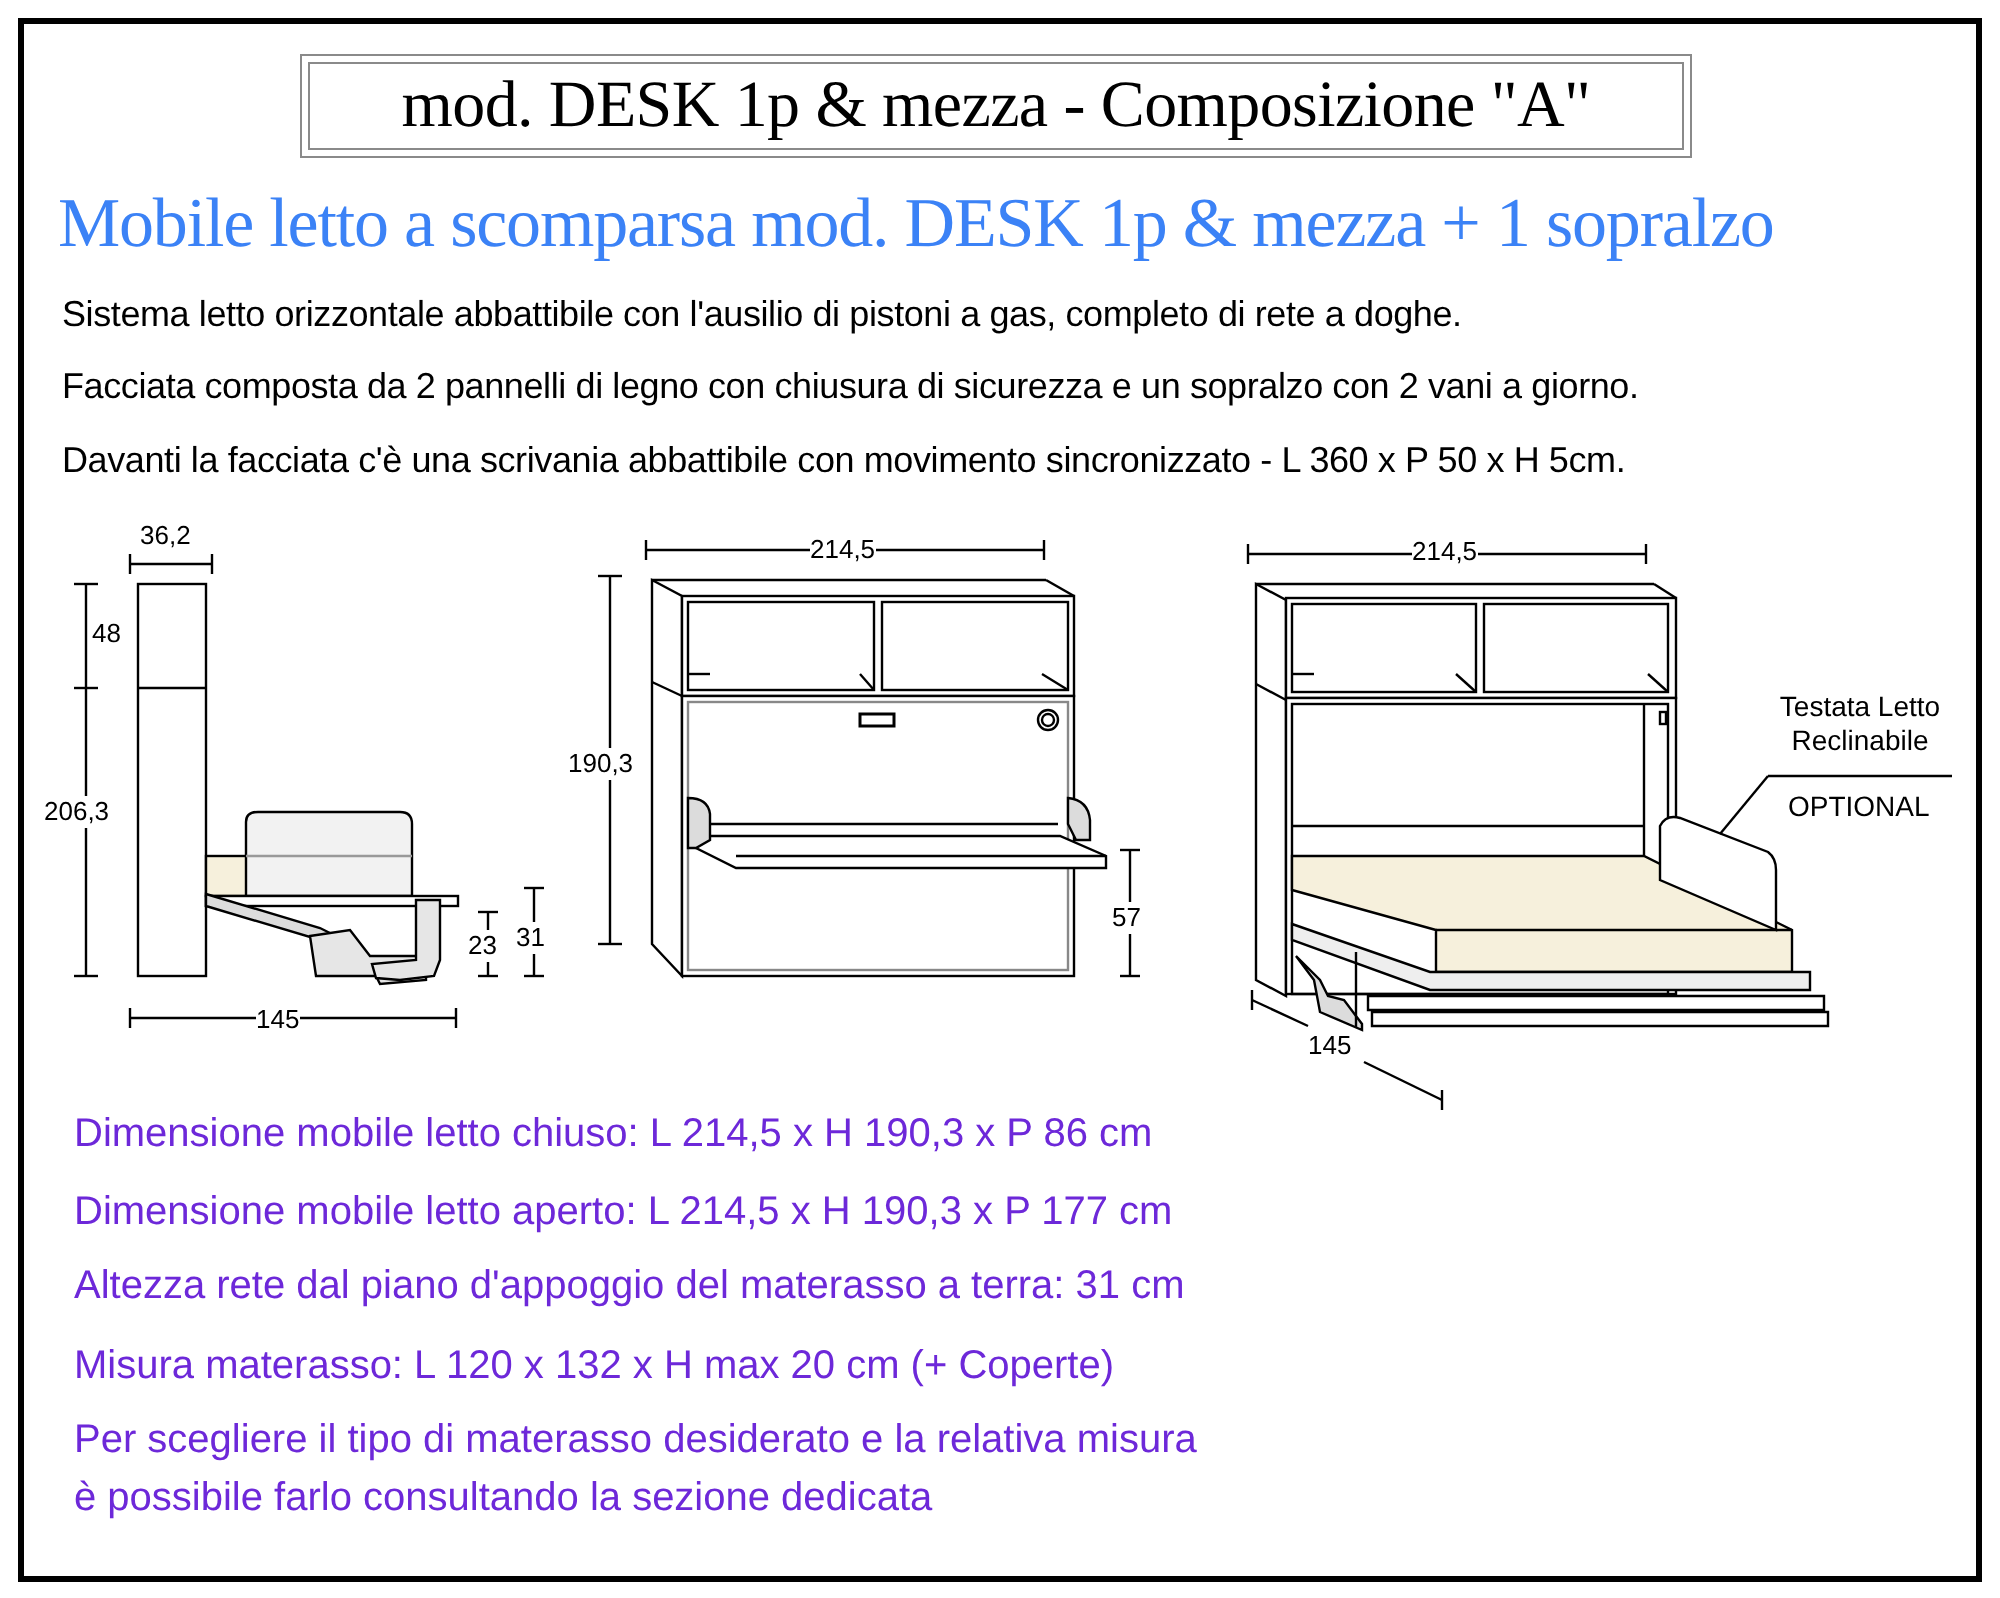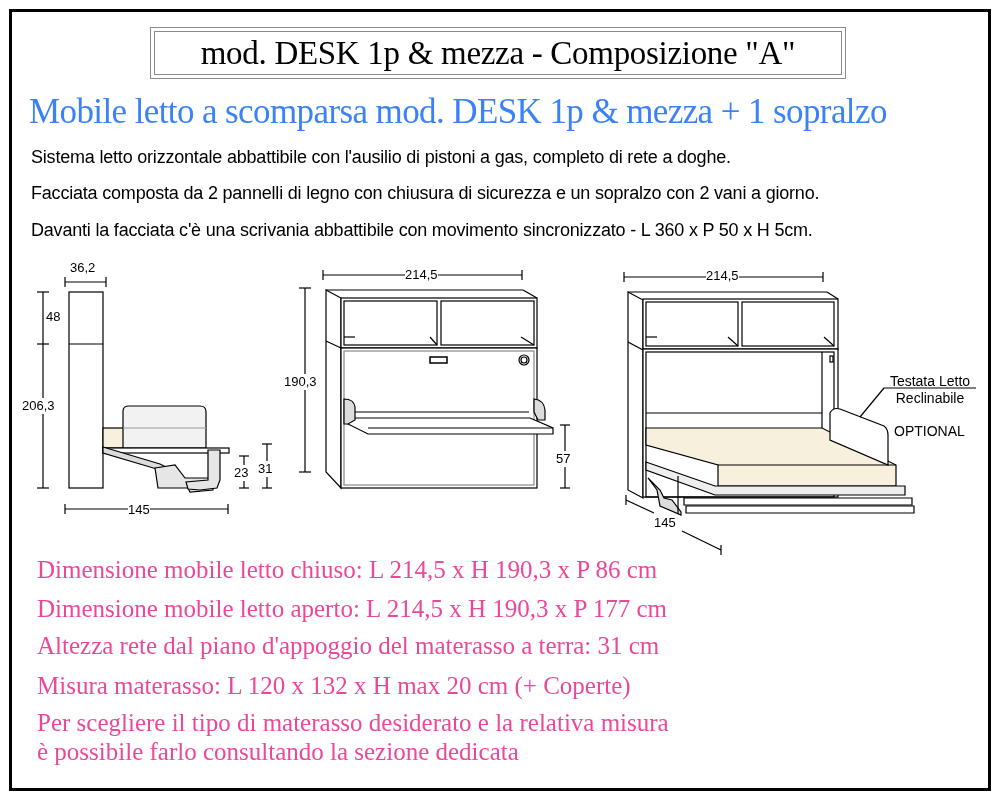--- a/index.html
+++ b/index.html
@@ -21,30 +21,30 @@
   .subtitle {
     position: absolute; left: 29px; top: 92px; width: 950px;
     font-family: "Liberation Serif", "DejaVu Serif", serif; font-size: 35px; color: #3b82f6;
     letter-spacing: -0.6px; white-space: nowrap;
   }
   .desc {
     position: absolute; left: 31px; font-family: Liberation Sans, sans-serif;
     font-size: 18px; color: #000; white-space: nowrap; letter-spacing: -0.2px;
   }
   .spec {
-    position: absolute; left: 37px; font-family: Liberation Serif, serif;
-    font-size: 25px; color: #ec4899; white-space: nowrap;
+    position: absolute; left: 37px; font-family: Liberation Sans, sans-serif;
+    font-size: 20px; color: #6d28d9; white-space: nowrap;
   }
   .dim {
     position: absolute; font-family: "Liberation Sans", "DejaVu Sans", sans-serif;
     font-size: 13px; color: #000; white-space: nowrap; background: #fff; line-height: 16px;
   }
   .note {
     position: absolute; font-family: "Liberation Sans", "DejaVu Sans", sans-serif;
-    font-size: 14px; color: #000; white-space: nowrap; text-align: center; line-height: 17px; margin-top: 28px;
+    font-size: 14px; color: #000; white-space: nowrap; text-align: center; line-height: 17px;
   }
   svg.draw { position: absolute; left: 0; top: 0; }
 </style>
 </head>
 <body>
 
 <div class="frame"></div>
 
 <div class="title-box">
   <div class="title-box-inner">mod. DESK 1p &amp; mezza - Composizione "A"</div>

